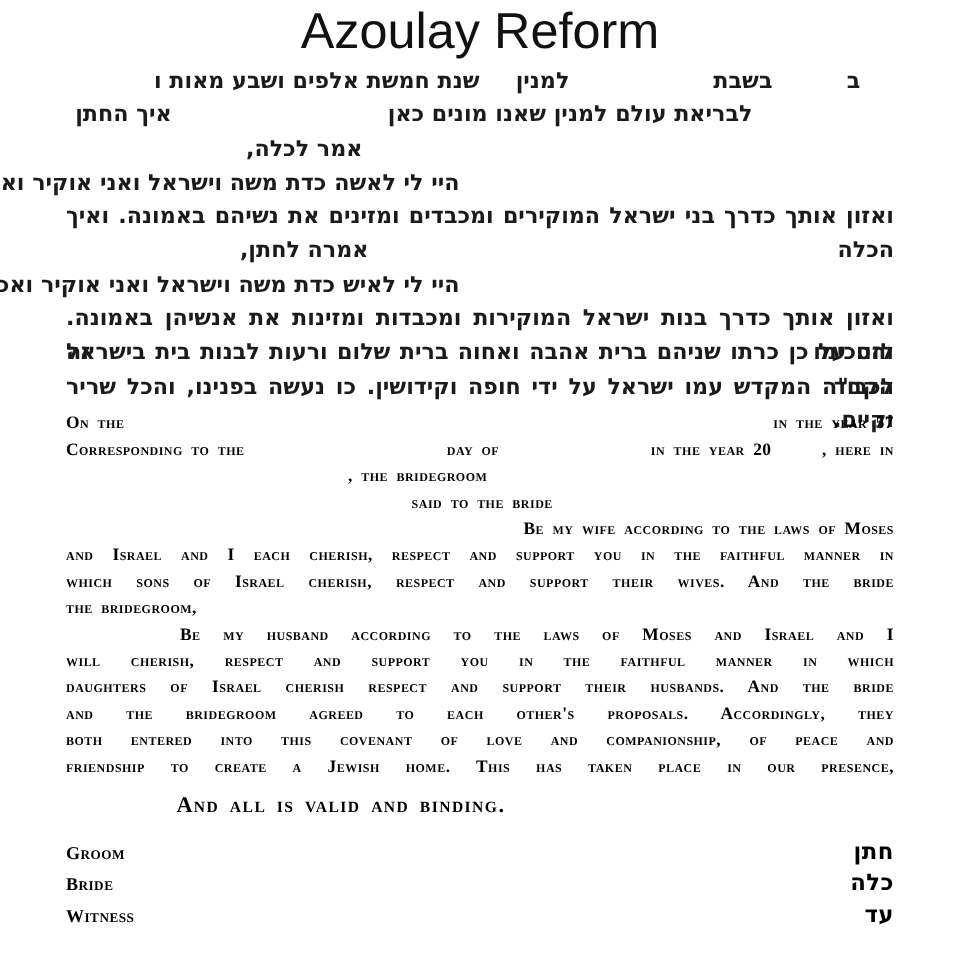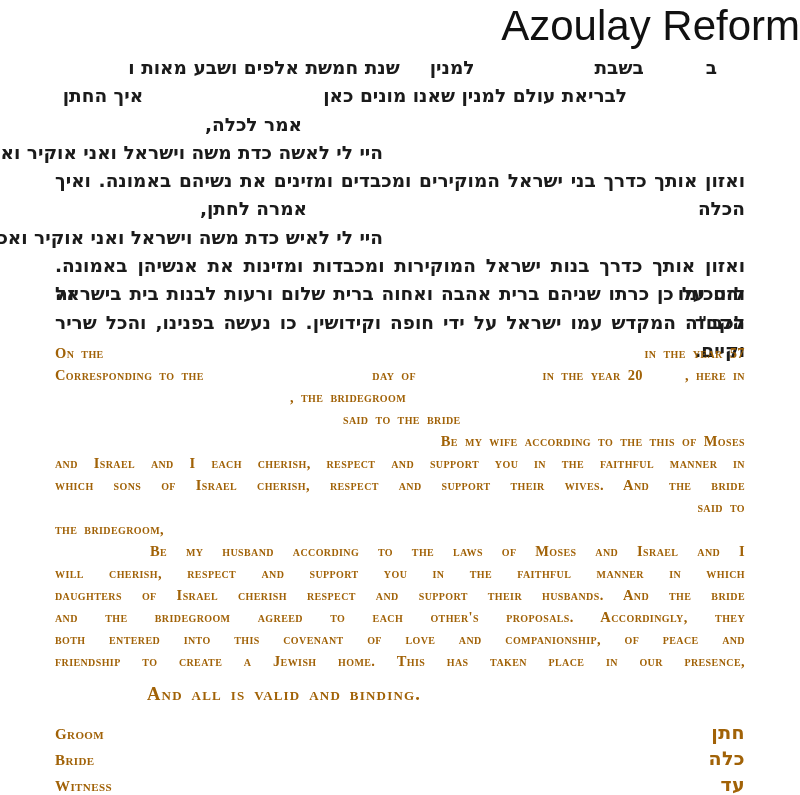--- a/index.html
+++ b/index.html
@@ -5,21 +5,21 @@
   html, body { margin:0; padding:0; }
   body {
     width:800px; height:795px; background:#ffffff; overflow:hidden;
     font-family:"Liberation Serif", serif;
   }
   .page { position:relative; width:800px; height:795px; color:#1b1b1b; }
   .content { padding:0 55px; }
 
   
   .title {
-    text-align:right; font-family:"Liberation Sans", sans-serif;
+    text-align:center; font-family:"Liberation Sans", sans-serif;
     font-size:42px; font-weight:400; height:48px; line-height:48px;
     margin-top:2px; color:#111;
   }
 
   
   .hebrew { margin-top:4px; }
   .he {
     font-family:"DejaVu Sans", sans-serif; font-weight:700;
     font-size:18.5px; direction:rtl;
   }
@@ -33,21 +33,21 @@
   .h2 { padding-right:118px; }
   .h3 { text-align:right; padding-right:443px; }
   .h4 { text-align:right; padding-right:362px; }
   .h6 { text-align:right; padding-right:438px; }
 
   
   .english { margin-top:5px; }
   .en {
     font-family:"Liberation Serif", serif; font-variant:small-caps;
     font-weight:700; font-size:14.5px; letter-spacing:0.4px; word-spacing:3px;
-    color:#a16207;
+    color:#000000;
   }
   .en-line { height:22px; line-height:22px; }
   .en-flex { display:flex; justify-content:space-between; align-items:baseline; }
   .en-flex2 { display:flex; align-items:center; }
   .f-gap4 { flex:4 1 0; } .f-gap3 { flex:3 1 0; } .f-gap1 { flex:1 1 0; }
   .e3 { padding-left:235px; }
   .e4 { padding-left:288px; }
   .e5 { text-align:right; }
   .e8 { text-align:right; }
   .e10 { padding-left:95px; text-align:justify; text-align-last:justify; }
@@ -109,24 +109,23 @@
       <span>Corresponding to the</span>
       <span class="f-gap4"></span>
       <span>day of</span>
       <span class="f-gap3"></span>
       <span>in the year 20</span>
       <span class="f-gap1"></span>
       <span>, here in</span>
     </div>
     <div class="en-line e3">, the bridegroom</div>
     <div class="en-line e4">said to the bride</div>
-    <div class="en-line e5">Be my wife according to the this of Moses</div>
+    <div class="en-line e5">Be my wife according to the laws of Moses</div>
     <div class="en-line jl">and Israel and I each cherish, respect and support you in the faithful manner in</div>
     <div class="en-line jl">which sons of Israel cherish, respect and support their wives.  And the bride</div>
-    <div class="en-line e8">said to</div>
     <div class="en-line">the bridegroom,</div>
     <div class="en-line e10">Be my husband  according to the laws of Moses and Israel and I</div>
     <div class="en-line jl">will cherish, respect and support you in the faithful manner in which</div>
     <div class="en-line jl">daughters of Israel cherish respect and support their husbands. And the bride</div>
     <div class="en-line jl">and the bridegroom agreed to each other's proposals. Accordingly, they</div>
     <div class="en-line jl">both entered into this covenant of love and companionship, of peace and</div>
     <div class="en-line jl">friendship to create a Jewish home. This has taken place in our presence,</div>
     <div class="closing">And all is valid and binding.</div>
   </div>
 

